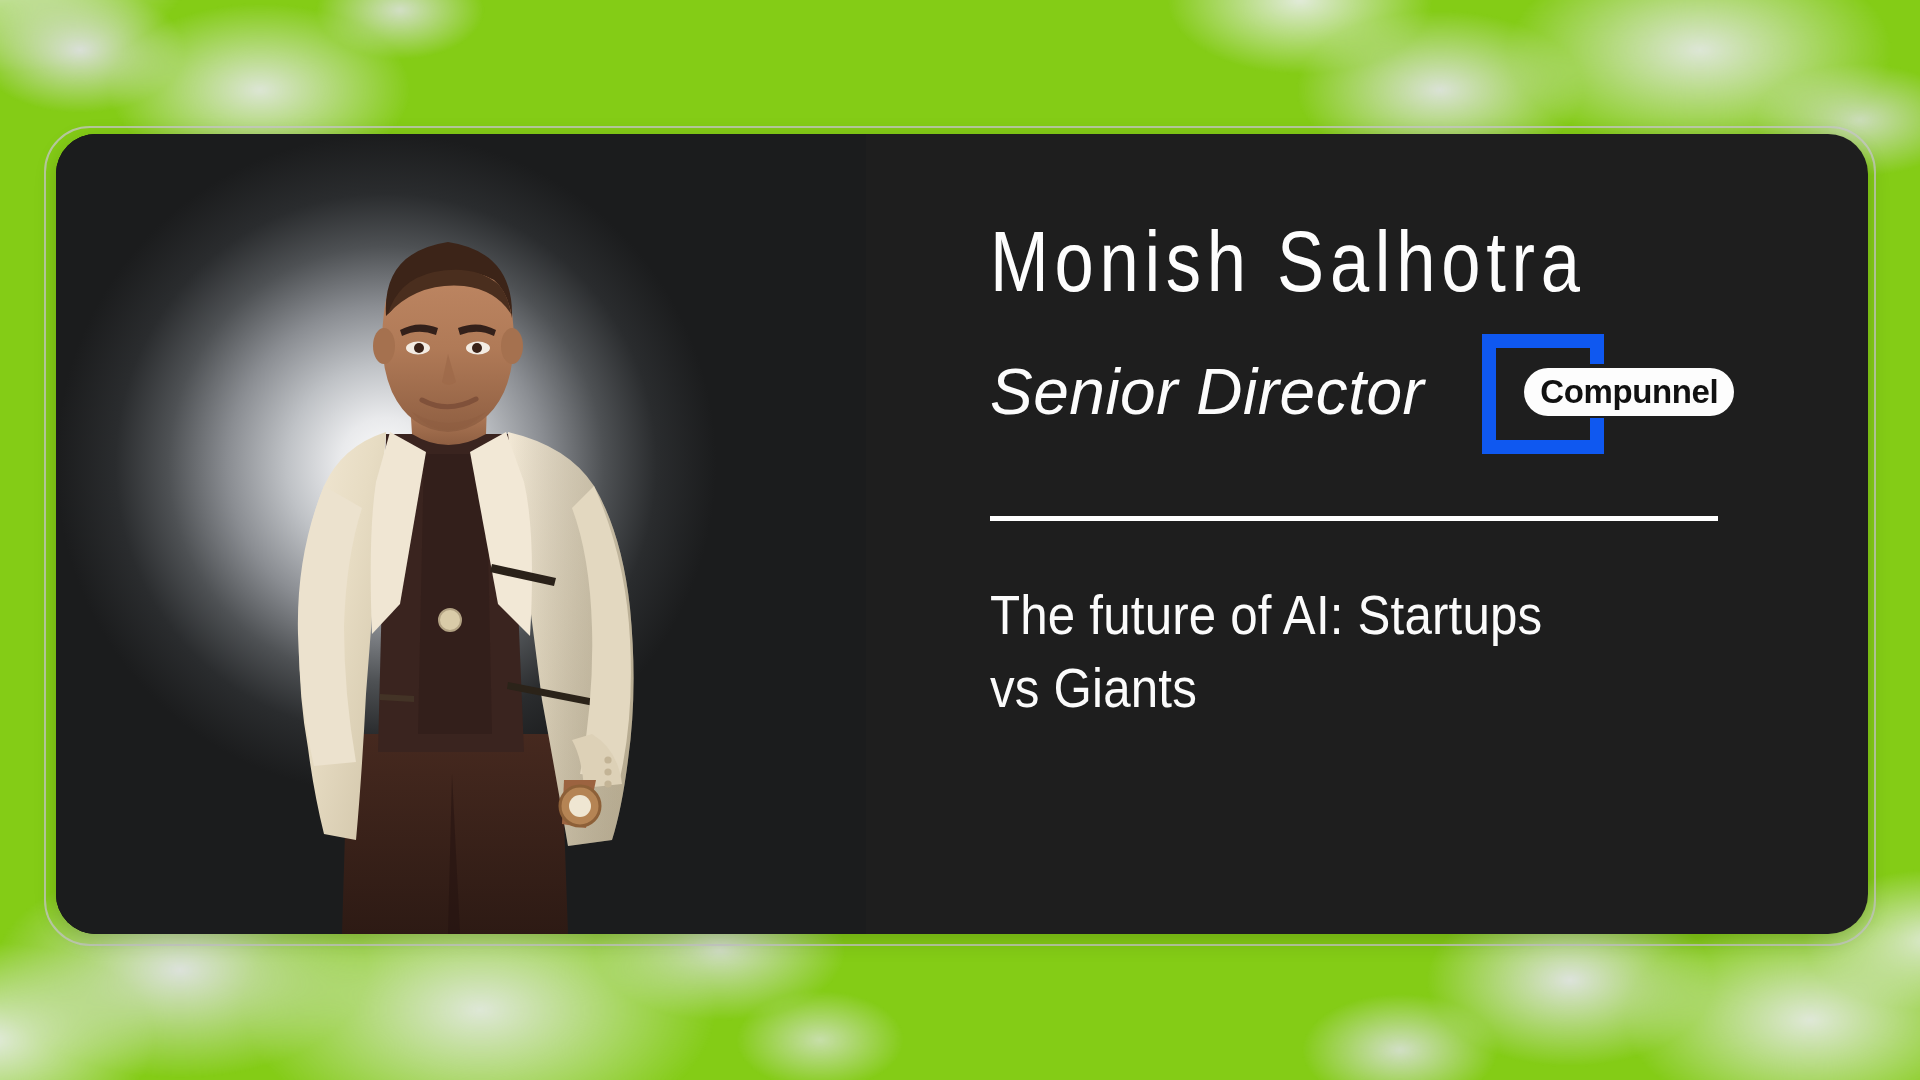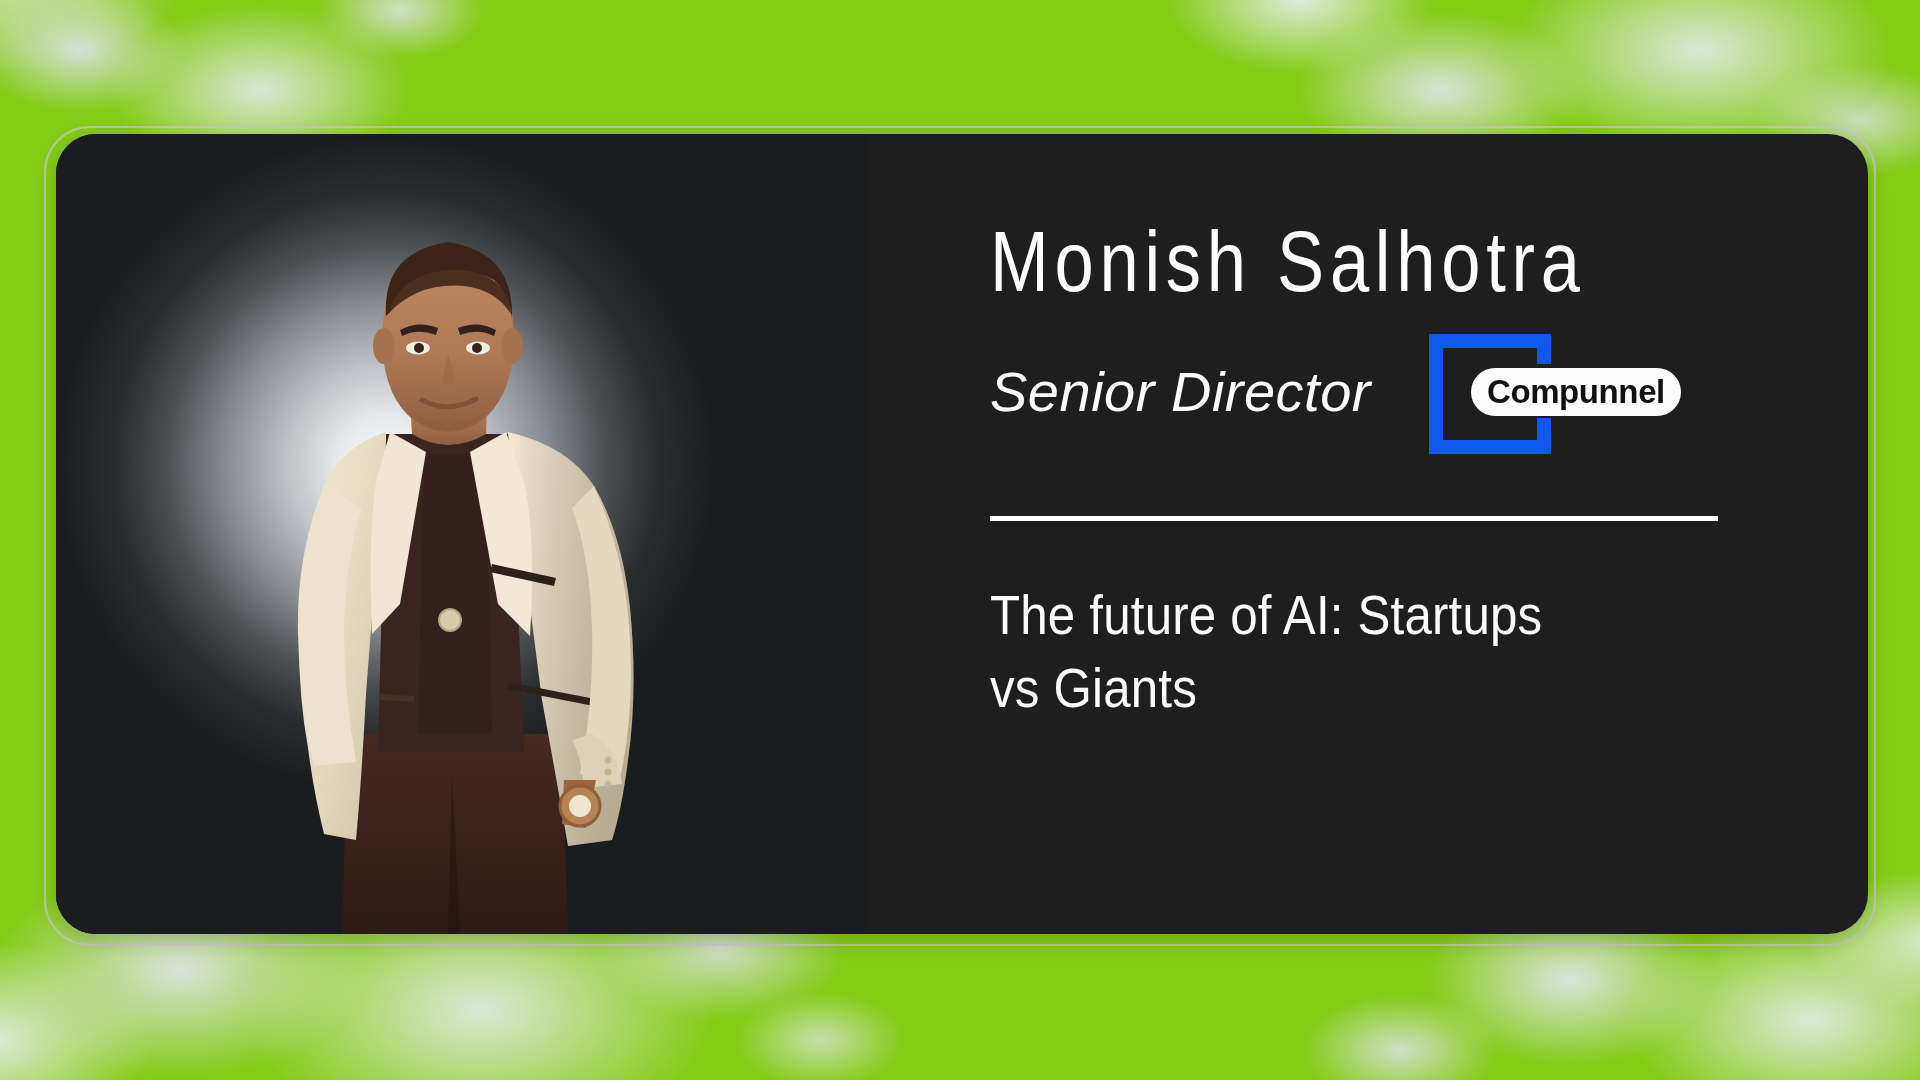--- a/index.html
+++ b/index.html
@@ -144,21 +144,21 @@
     align-items: center;
     gap: 44px;
     margin-top: 26px;
     height: 120px;
   }
 
   .role {
     font-family: "Liberation Sans", sans-serif;
     font-style: italic;
     font-weight: 400;
-    font-size: 56px;
+    font-size: 64px;
     letter-spacing: .5px;
     color: #fcfcfc;
     white-space: nowrap;
   }
 
   
   .logo {
     position: relative;
     width: 232px;
     height: 132px;

